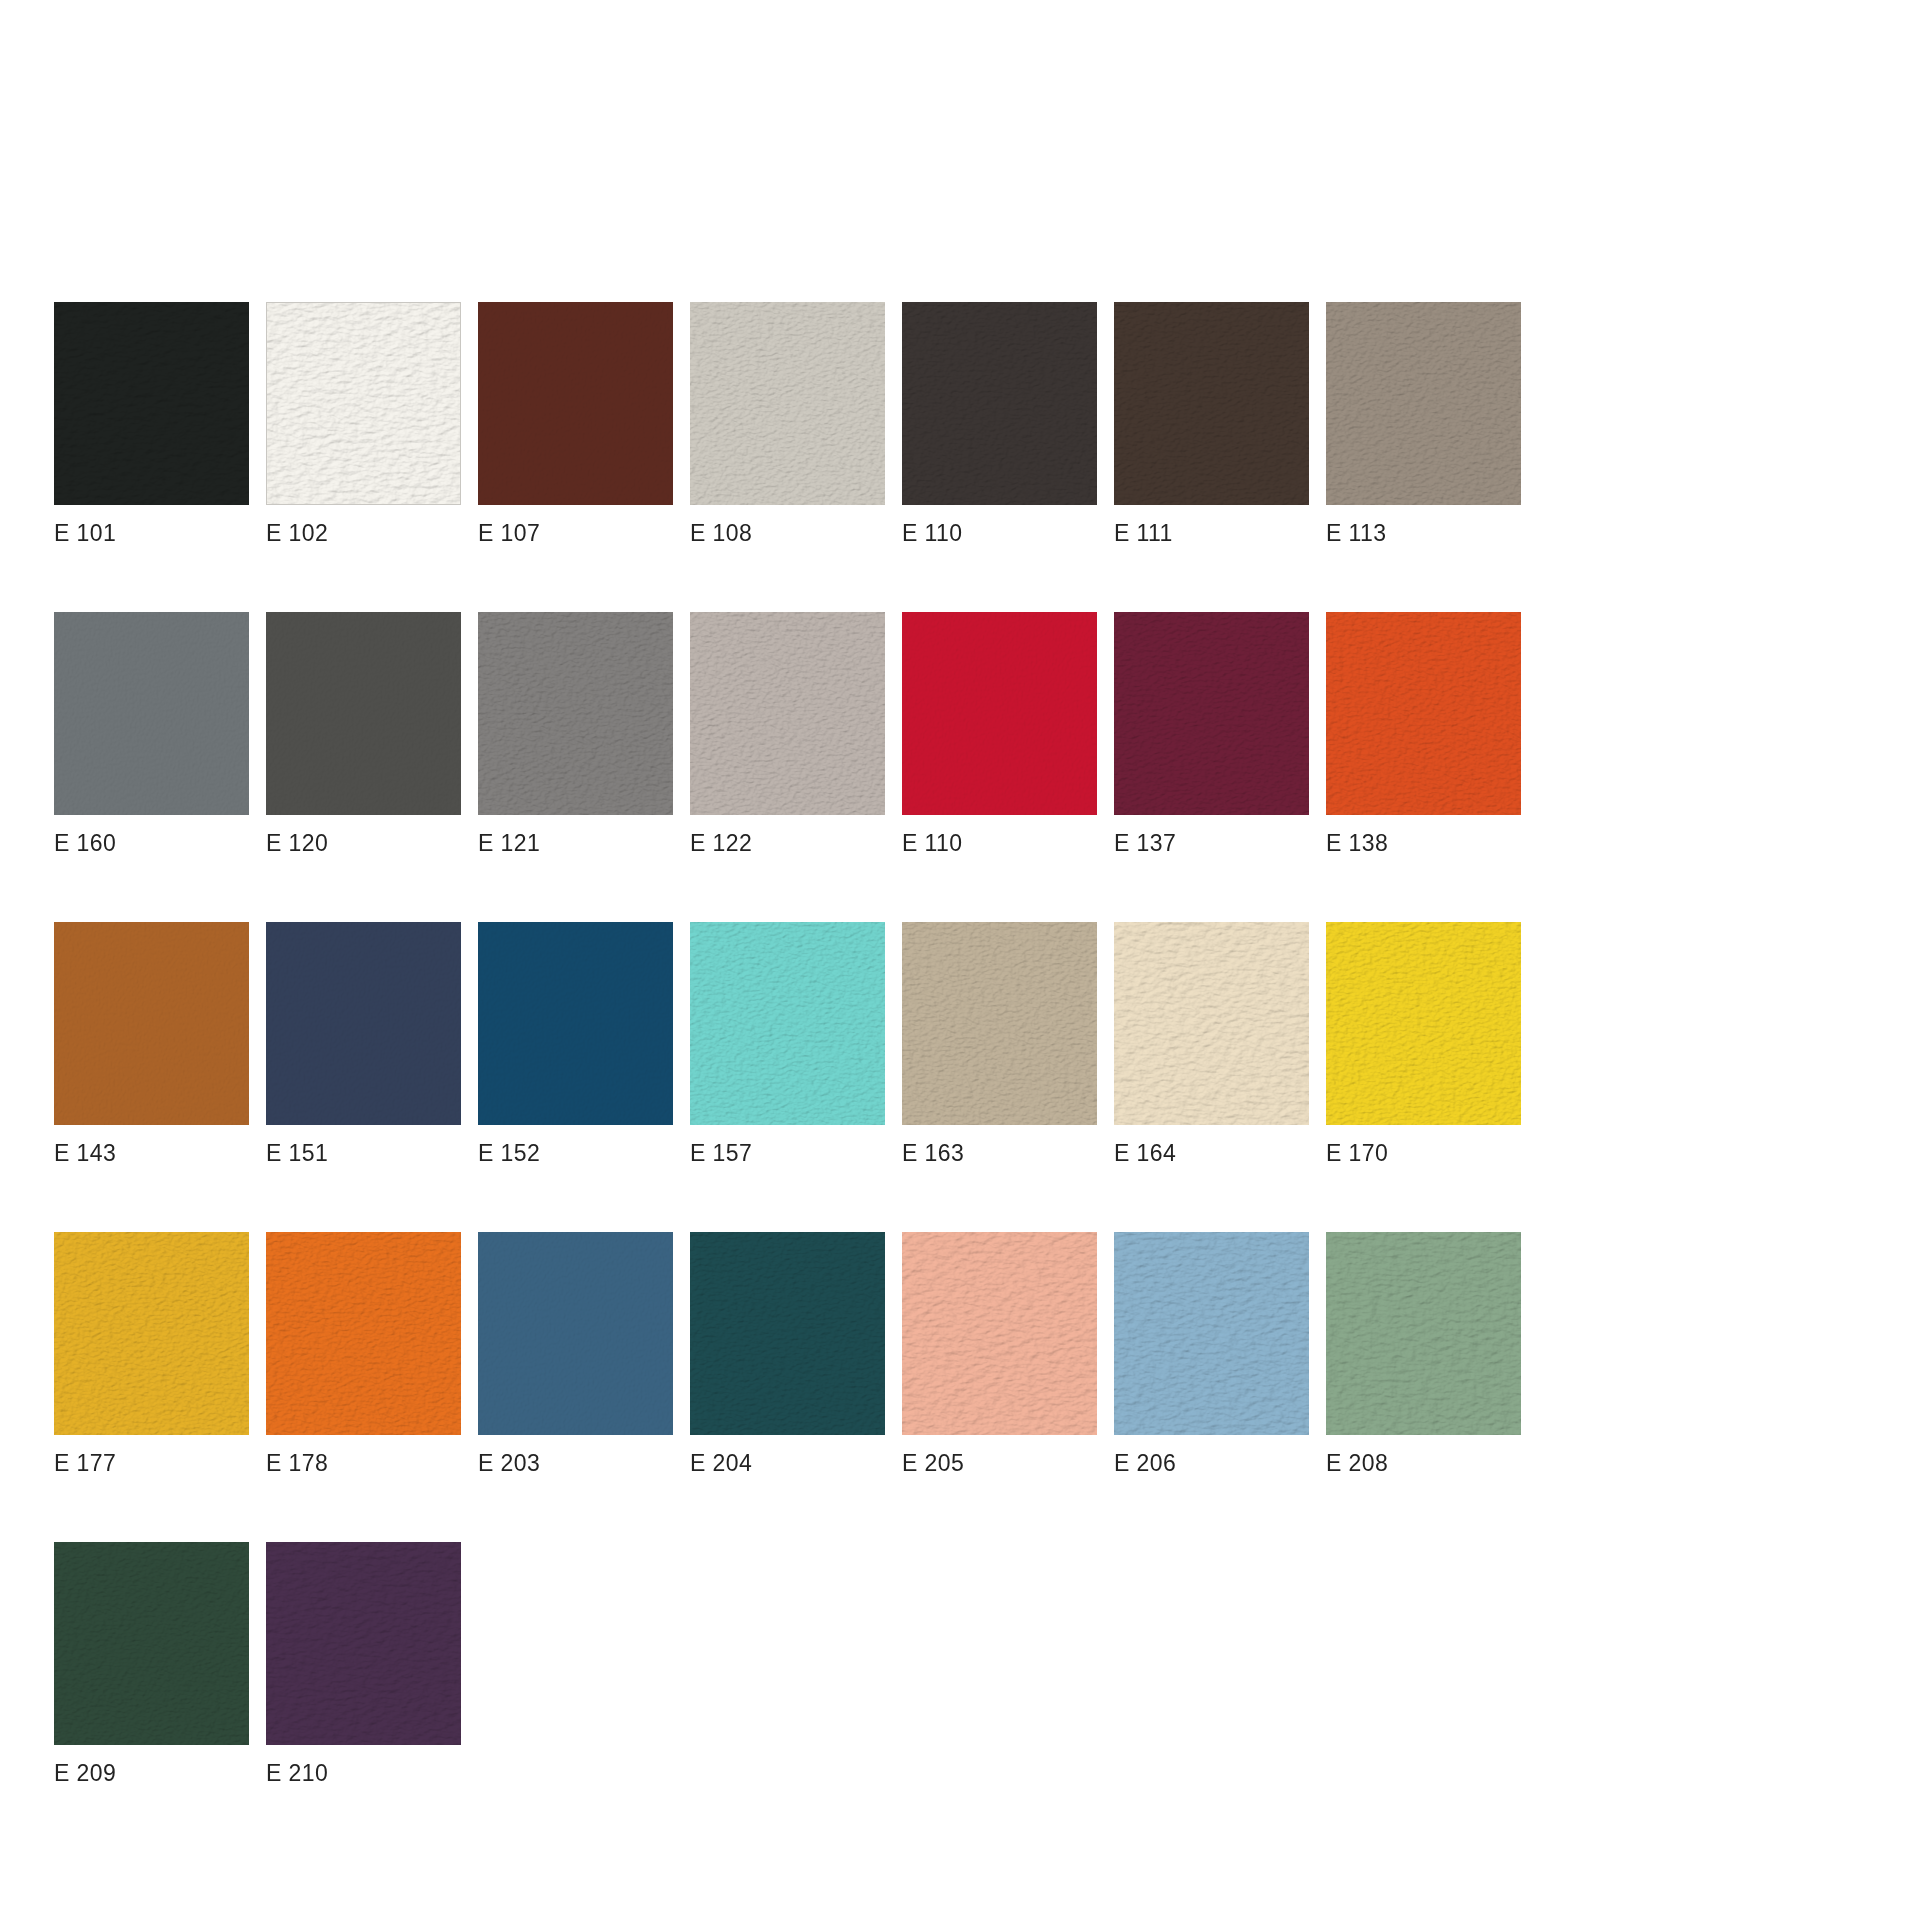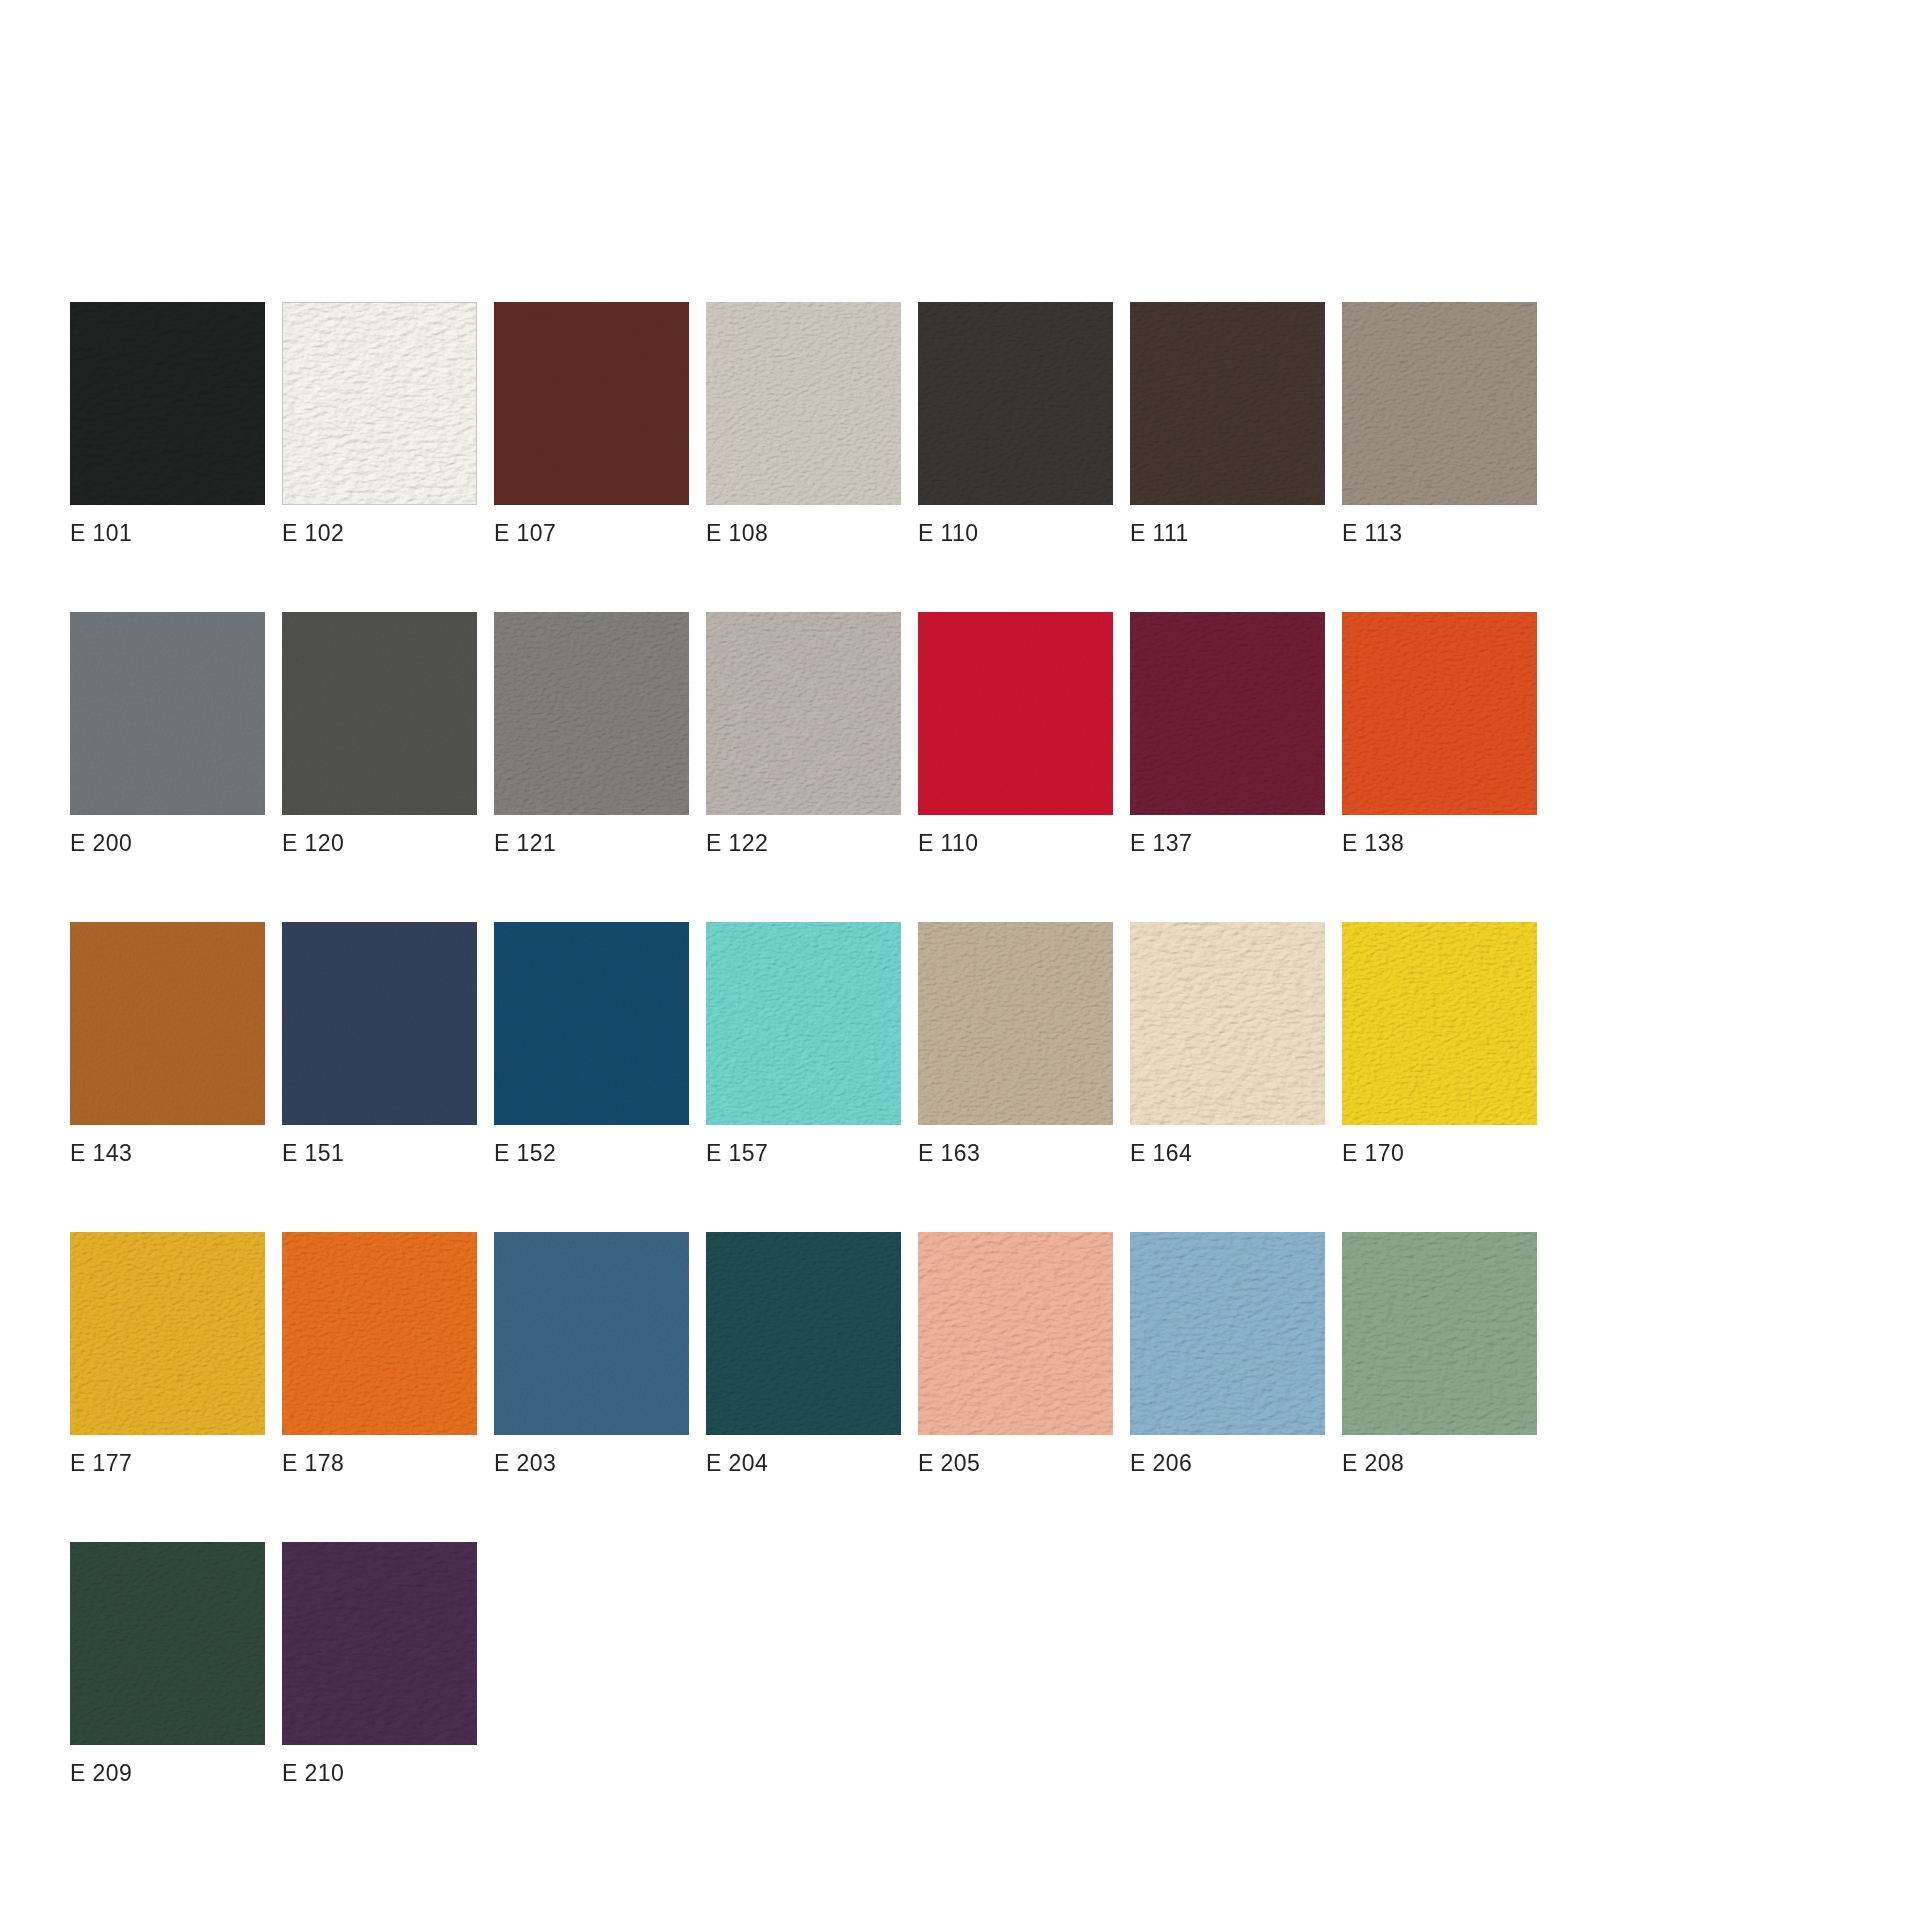--- a/index.html
+++ b/index.html
@@ -11,21 +11,21 @@
   body {
     width: 1927px;
     height: 1927px;
     font-family: "Liberation Sans", sans-serif;
     -webkit-font-smoothing: antialiased;
     overflow: hidden;
   }
 
   #swatch-chart {
     position: absolute;
-    left: 16px;
+    left: 0;
     top: 0;
     width: 1534px;
     height: 1927px;
     text-decoration: underline;
   }
 
   .swatch-grid {
     position: absolute;
     left: 54px;
     top: 302px;
@@ -249,21 +249,21 @@
                 <feTurbulence type="fractalNoise" baseFrequency="0.42 0.30" numOctaves="5" seed="94" result="n"></feTurbulence>
                 <feColorMatrix in="n" type="saturate" values="0" result="ns"></feColorMatrix>
                 <feDiffuseLighting in="ns" surfaceScale="1.1" diffuseConstant="1" lighting-color="#ffffff" result="lit">
                   <feDistantLight azimuth="225" elevation="58"></feDistantLight>
                 </feDiffuseLighting>
               </filter>
             </defs>
             <rect x="0" y="0" width="197" height="205" fill="#ffffff" filter="url(#gf-1-0)"></rect>
           </svg>
         </div>
-        <div class="swatch-label">E 200</div>
+        <div class="swatch-label">E 160</div>
       </div>
       <div class="swatch-cell">
         <div class="swatch-chip" title="E 120">
           <div class="chip-fill" style="background: rgb(79, 79, 76);"></div>
           <svg class="chip-grain" preserveAspectRatio="none" viewBox="0 0 197 205" style="opacity: 0.16; mix-blend-mode: multiply;">
             <defs>
               <filter id="gf-1-1" x="-5%" y="-5%" width="110%" height="110%">
                 <feTurbulence type="fractalNoise" baseFrequency="0.42 0.30" numOctaves="5" seed="107" result="n"></feTurbulence>
                 <feColorMatrix in="n" type="saturate" values="0" result="ns"></feColorMatrix>
                 <feDiffuseLighting in="ns" surfaceScale="1.1" diffuseConstant="1" lighting-color="#ffffff" result="lit">

